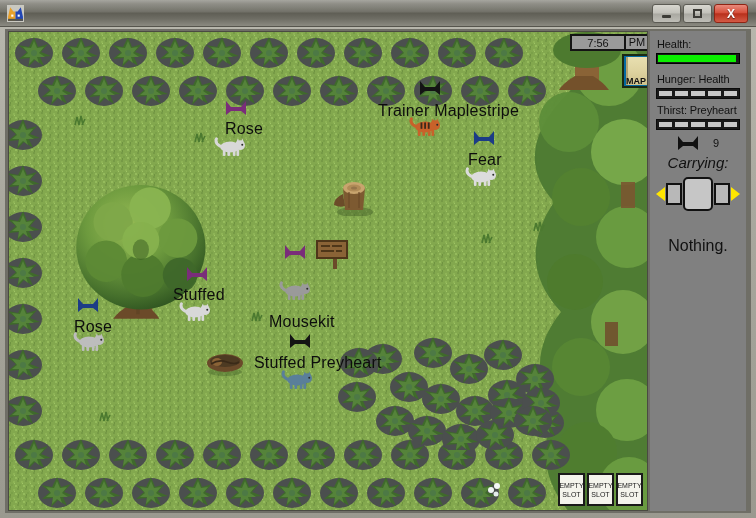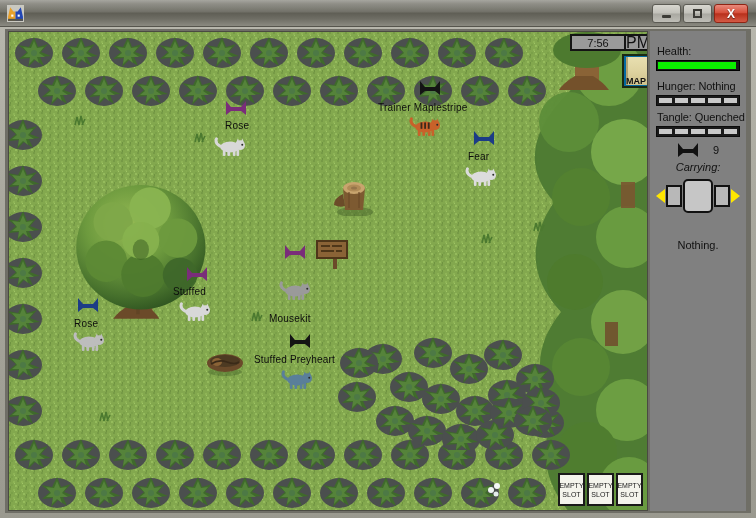--- a/index.html
+++ b/index.html
@@ -123,21 +123,21 @@
 
   .ears {
     position: absolute;
     width: 22px; height: 16px;
     pointer-events: none;
   }
 
   .namelabel {
     position: absolute;
     font-family: "Liberation Sans", sans-serif;
-    font-size: 10px;
+    font-size: 16px;
     color: #0d0d0d;
     white-space: nowrap;
     letter-spacing: 0.2px;
     pointer-events: none;
   }
 
   
   #clock {
     position: absolute; left: 561px; top: 2px;
     width: 80px; height: 17px;
@@ -146,21 +146,21 @@
     box-sizing: border-box;
     display: flex; align-items: center;
   }
   #clock-time {
     flex: 1; text-align: center;
     font-size: 11px; color: #111;
     font-family: "Liberation Sans", sans-serif;
   }
   #clock-ampm {
     width: 24px; text-align: center;
-    font-size: 16px; color: #111;
+    font-size: 11px; color: #111;
     border-left: 2px solid #141414;
     height: 100%;
     line-height: 13px;
     box-sizing: border-box;
   }
   #mapbtn {
     position: absolute; left: 613px; top: 22px;
     width: 28px; height: 34px;
     border: 2px solid #1a2a12;
     background: #0369a1;
@@ -199,21 +199,21 @@
     line-height: 9px;
     cursor: pointer;
   }
 
   
   #sidebar {
     position: absolute; left: 650px; top: 31px;
     width: 96px; height: 480px;
     background: #808080;
     box-sizing: border-box;
-    padding: 14px 6px 0 6px;
+    padding: 7px 6px 0 6px;
   }
   .side-label {
     font-size: 11px; color: #111;
     margin: 0 0 3px 1px;
     white-space: nowrap;
     letter-spacing: -0.1px;
   }
   .hp-outer {
     width: 84px; height: 11px;
     background: #1a1a1a;
@@ -246,21 +246,21 @@
     display: flex; align-items: center;
     justify-content: center;
     gap: 14px;
     margin: 4px 0 2px 0;
   }
   #prey-count {
     font-size: 11px; color: #111;
   }
   #carrying-label {
     text-align: center;
-    font-size: 11px; color: #111;
+    font-size: 15px; color: #111;
     font-style: italic;
     margin: 3px 0 6px 0;
   }
   #carry-widget {
     display: flex; align-items: center; justify-content: center;
     gap: 1px;
   }
   .carry-arrow {
     width: 0; height: 0;
     border-top: 7px solid transparent;
@@ -279,21 +279,21 @@
   .carry-main {
     width: 32px; height: 34px;
     background: #c6c6c6;
     border: 2px solid #111;
     border-radius: 5px;
     box-sizing: border-box;
     cursor: pointer;
   }
   #carry-text {
     text-align: center;
-    font-size: 11px; color: #111;
+    font-size: 16px; color: #111;
     margin-top: 26px;
   }
 </style>
 </head>
 <body>
 
 <div id="app">
 
   <div id="titlebar">
     <div id="titlebar-glass"></div>
@@ -686,30 +686,30 @@
       </div>
   </div>
 
   <div id="sidebar">
 
     <div class="side-label">Health:</div>
     <div class="hp-outer">
       <div class="hp-fill" id="hp-fill" style="width: 97%; background: rgb(11, 240, 0);"></div>
     </div>
 
-    <div class="side-label">Hunger: Nothing</div>
+    <div class="side-label">Hunger: Health</div>
     <div class="seg-bar" id="hunger-bar">
         <div class="seg"></div>
         <div class="seg"></div>
         <div class="seg"></div>
         <div class="seg"></div>
         <div class="seg"></div>
       </div>
 
-    <div class="side-label">Tangle: Quenched</div>
+    <div class="side-label">Thirst: Preyheart</div>
     <div class="seg-bar" id="thirst-bar">
         <div class="seg"></div>
         <div class="seg"></div>
         <div class="seg"></div>
         <div class="seg"></div>
         <div class="seg"></div>
       </div>
 
     <div id="prey-row">
       <svg width="22" height="16" viewBox="0 0 22 16">

